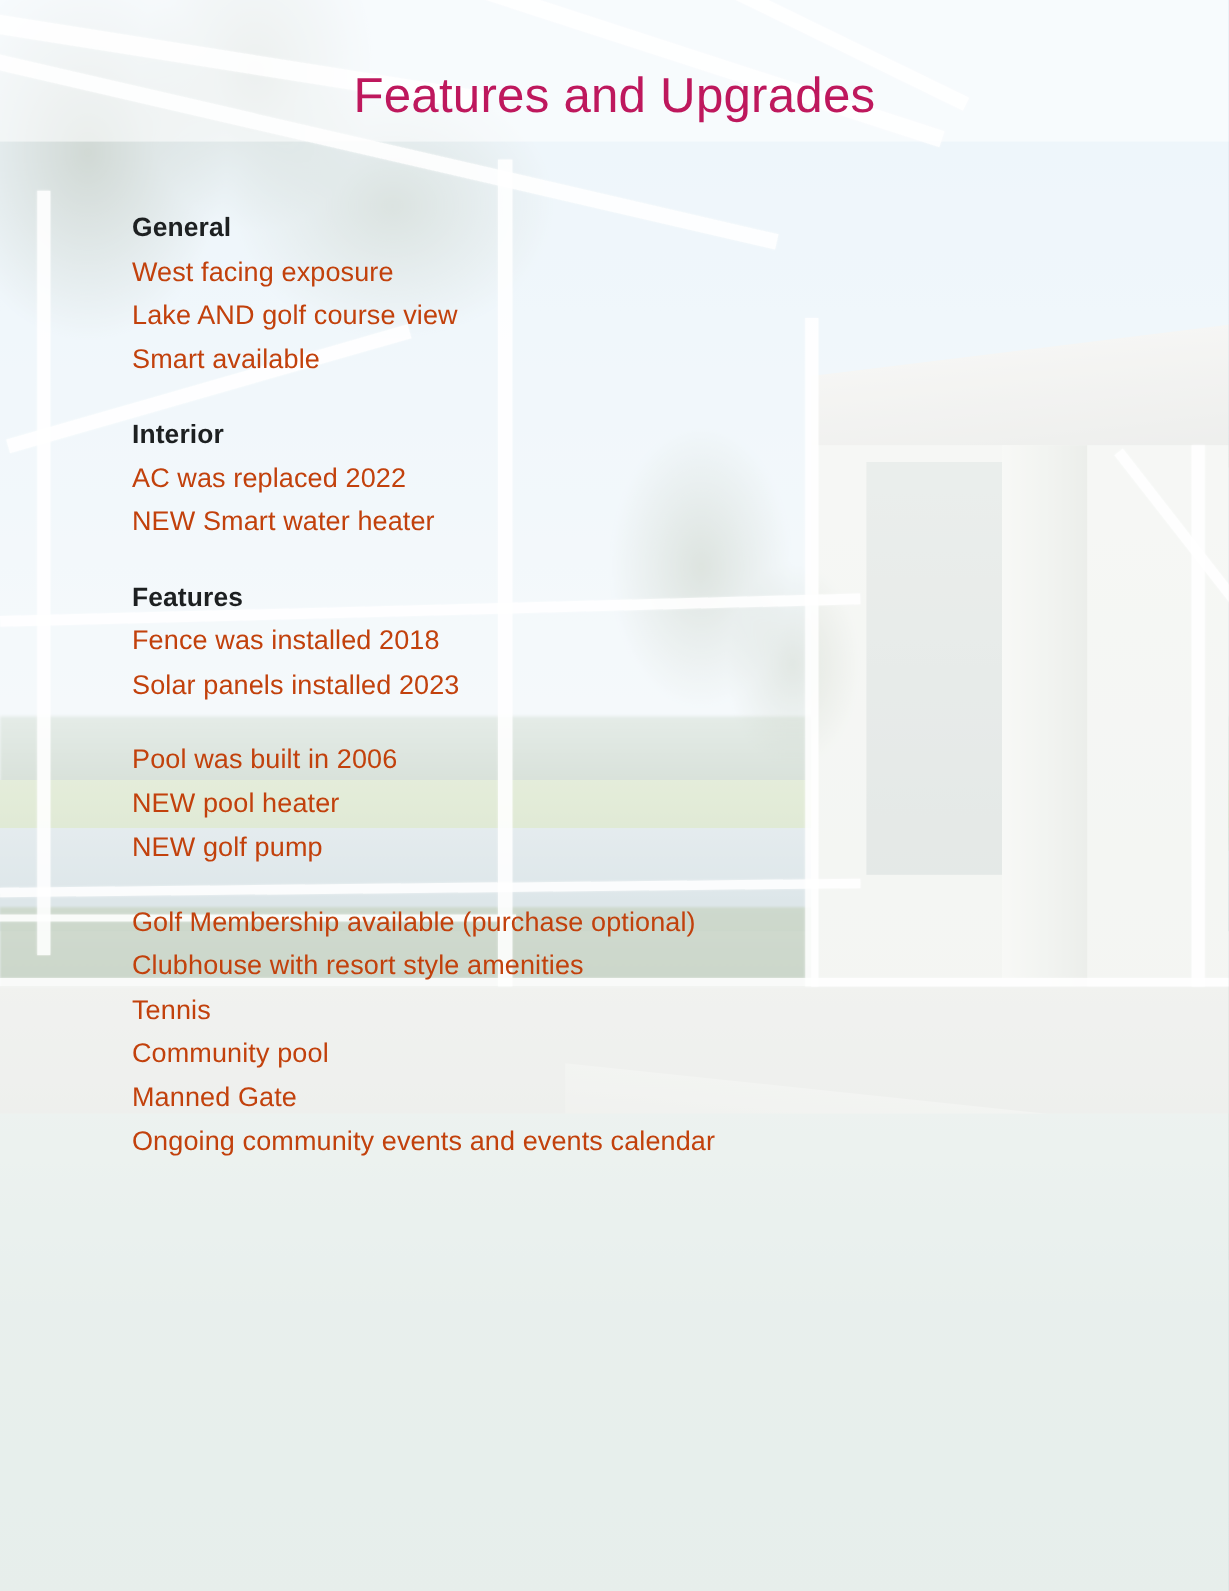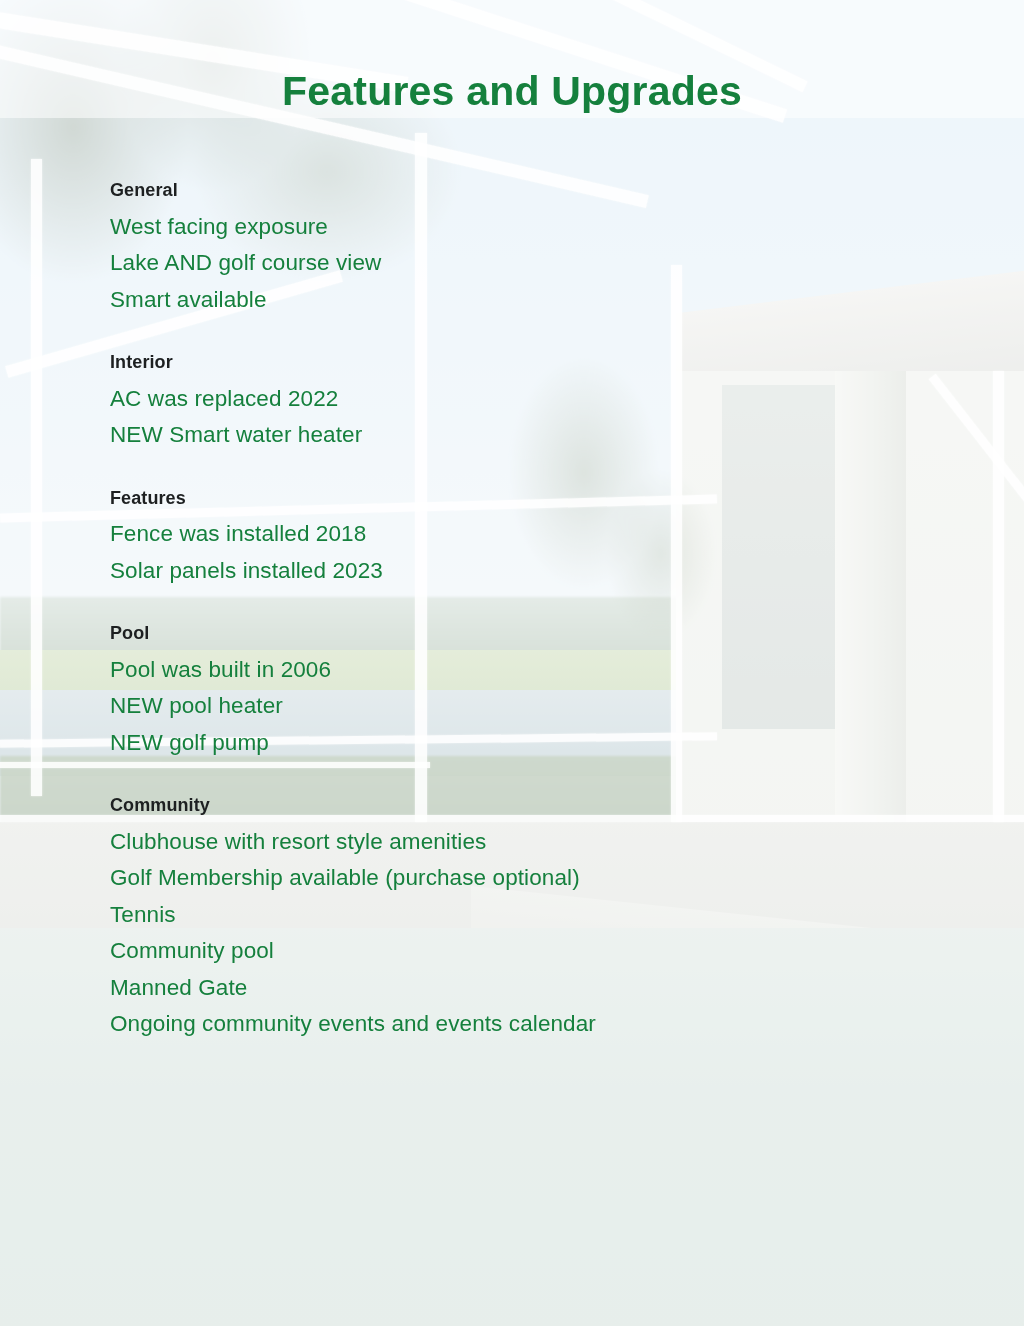--- a/index.html
+++ b/index.html
@@ -134,49 +134,49 @@
   
   .header-band {
     position: absolute;
     left: 0; top: 0;
     width: 100%;
     height: 118px;
     background: rgba(255,255,255,0.55);
   }
   .title {
     position: absolute;
-    left: 0; top: 71px;
+    left: 0; top: 59px;
     width: 100%;
     text-align: center;
     font-size: 41px;
-    font-weight: bold;
-    color: #15803d;
+    font-weight: normal;
+    color: #be185d;
     letter-spacing: 0.2px;
     line-height: 1;
   }
 
   
   .content {
     position: absolute;
     left: 110px;
     top: 172px;
     width: 760px;
   }
   .section { margin-bottom: 26px; }
   .section:last-child { margin-bottom: 0; }
   .section-heading {
-    font-size: 18px;
+    font-size: 22px;
     font-weight: bold;
     color: #1d2021;
     line-height: 36.5px;
     letter-spacing: 0.1px;
   }
   .item {
     font-size: 22.5px;
-    color: #15803d;
+    color: #c2410c;
     line-height: 36.5px;
     letter-spacing: 0.1px;
   }
 </style>
 </head>
 <body>
 
 <div class="page">
 
   <div class="photo">
@@ -232,30 +232,28 @@
       <div class="item">NEW Smart water heater</div>
     </div>
 
     <div class="section">
       <div class="section-heading">Features</div>
       <div class="item">Fence was installed 2018</div>
       <div class="item">Solar panels installed 2023</div>
     </div>
 
     <div class="section">
-      <div class="section-heading">Pool</div>
       <div class="item">Pool was built in 2006</div>
       <div class="item">NEW pool heater</div>
       <div class="item">NEW golf pump</div>
     </div>
 
     <div class="section">
-      <div class="section-heading">Community</div>
+      <div class="item">Golf Membership available (purchase optional)</div>
       <div class="item">Clubhouse with resort style amenities</div>
-      <div class="item">Golf Membership available (purchase optional)</div>
       <div class="item">Tennis</div>
       <div class="item">Community pool</div>
       <div class="item">Manned Gate</div>
       <div class="item">Ongoing community events and events calendar</div>
     </div>
 
   </div>
 </div>
 
 </body></html>

